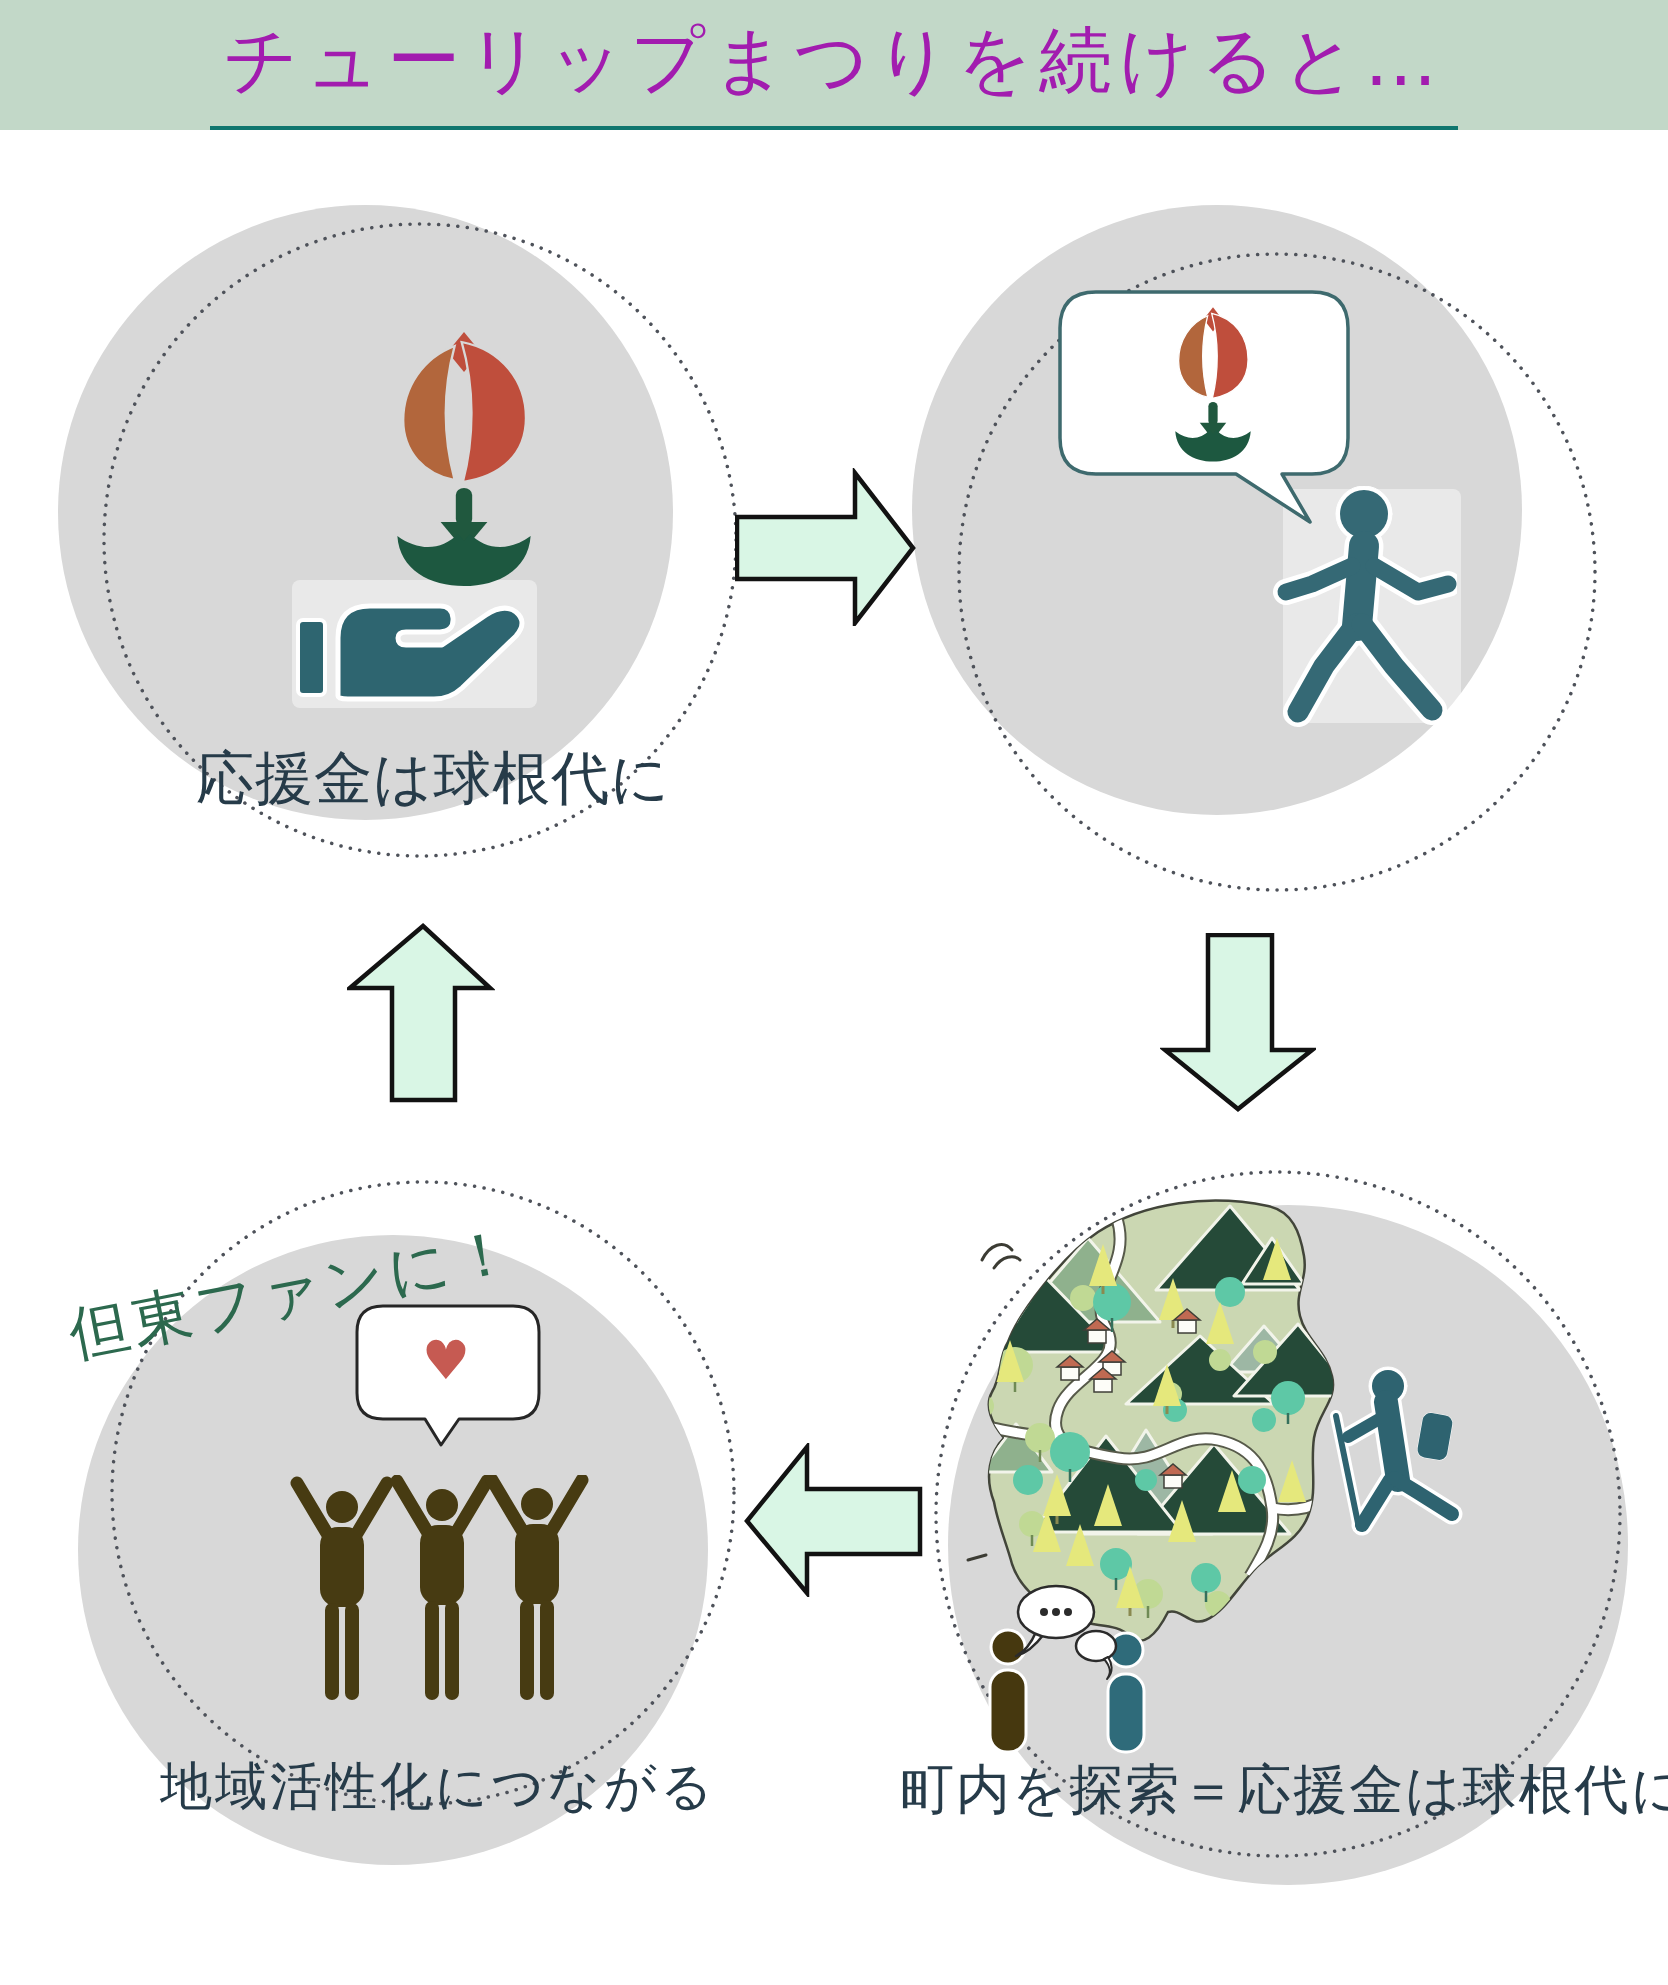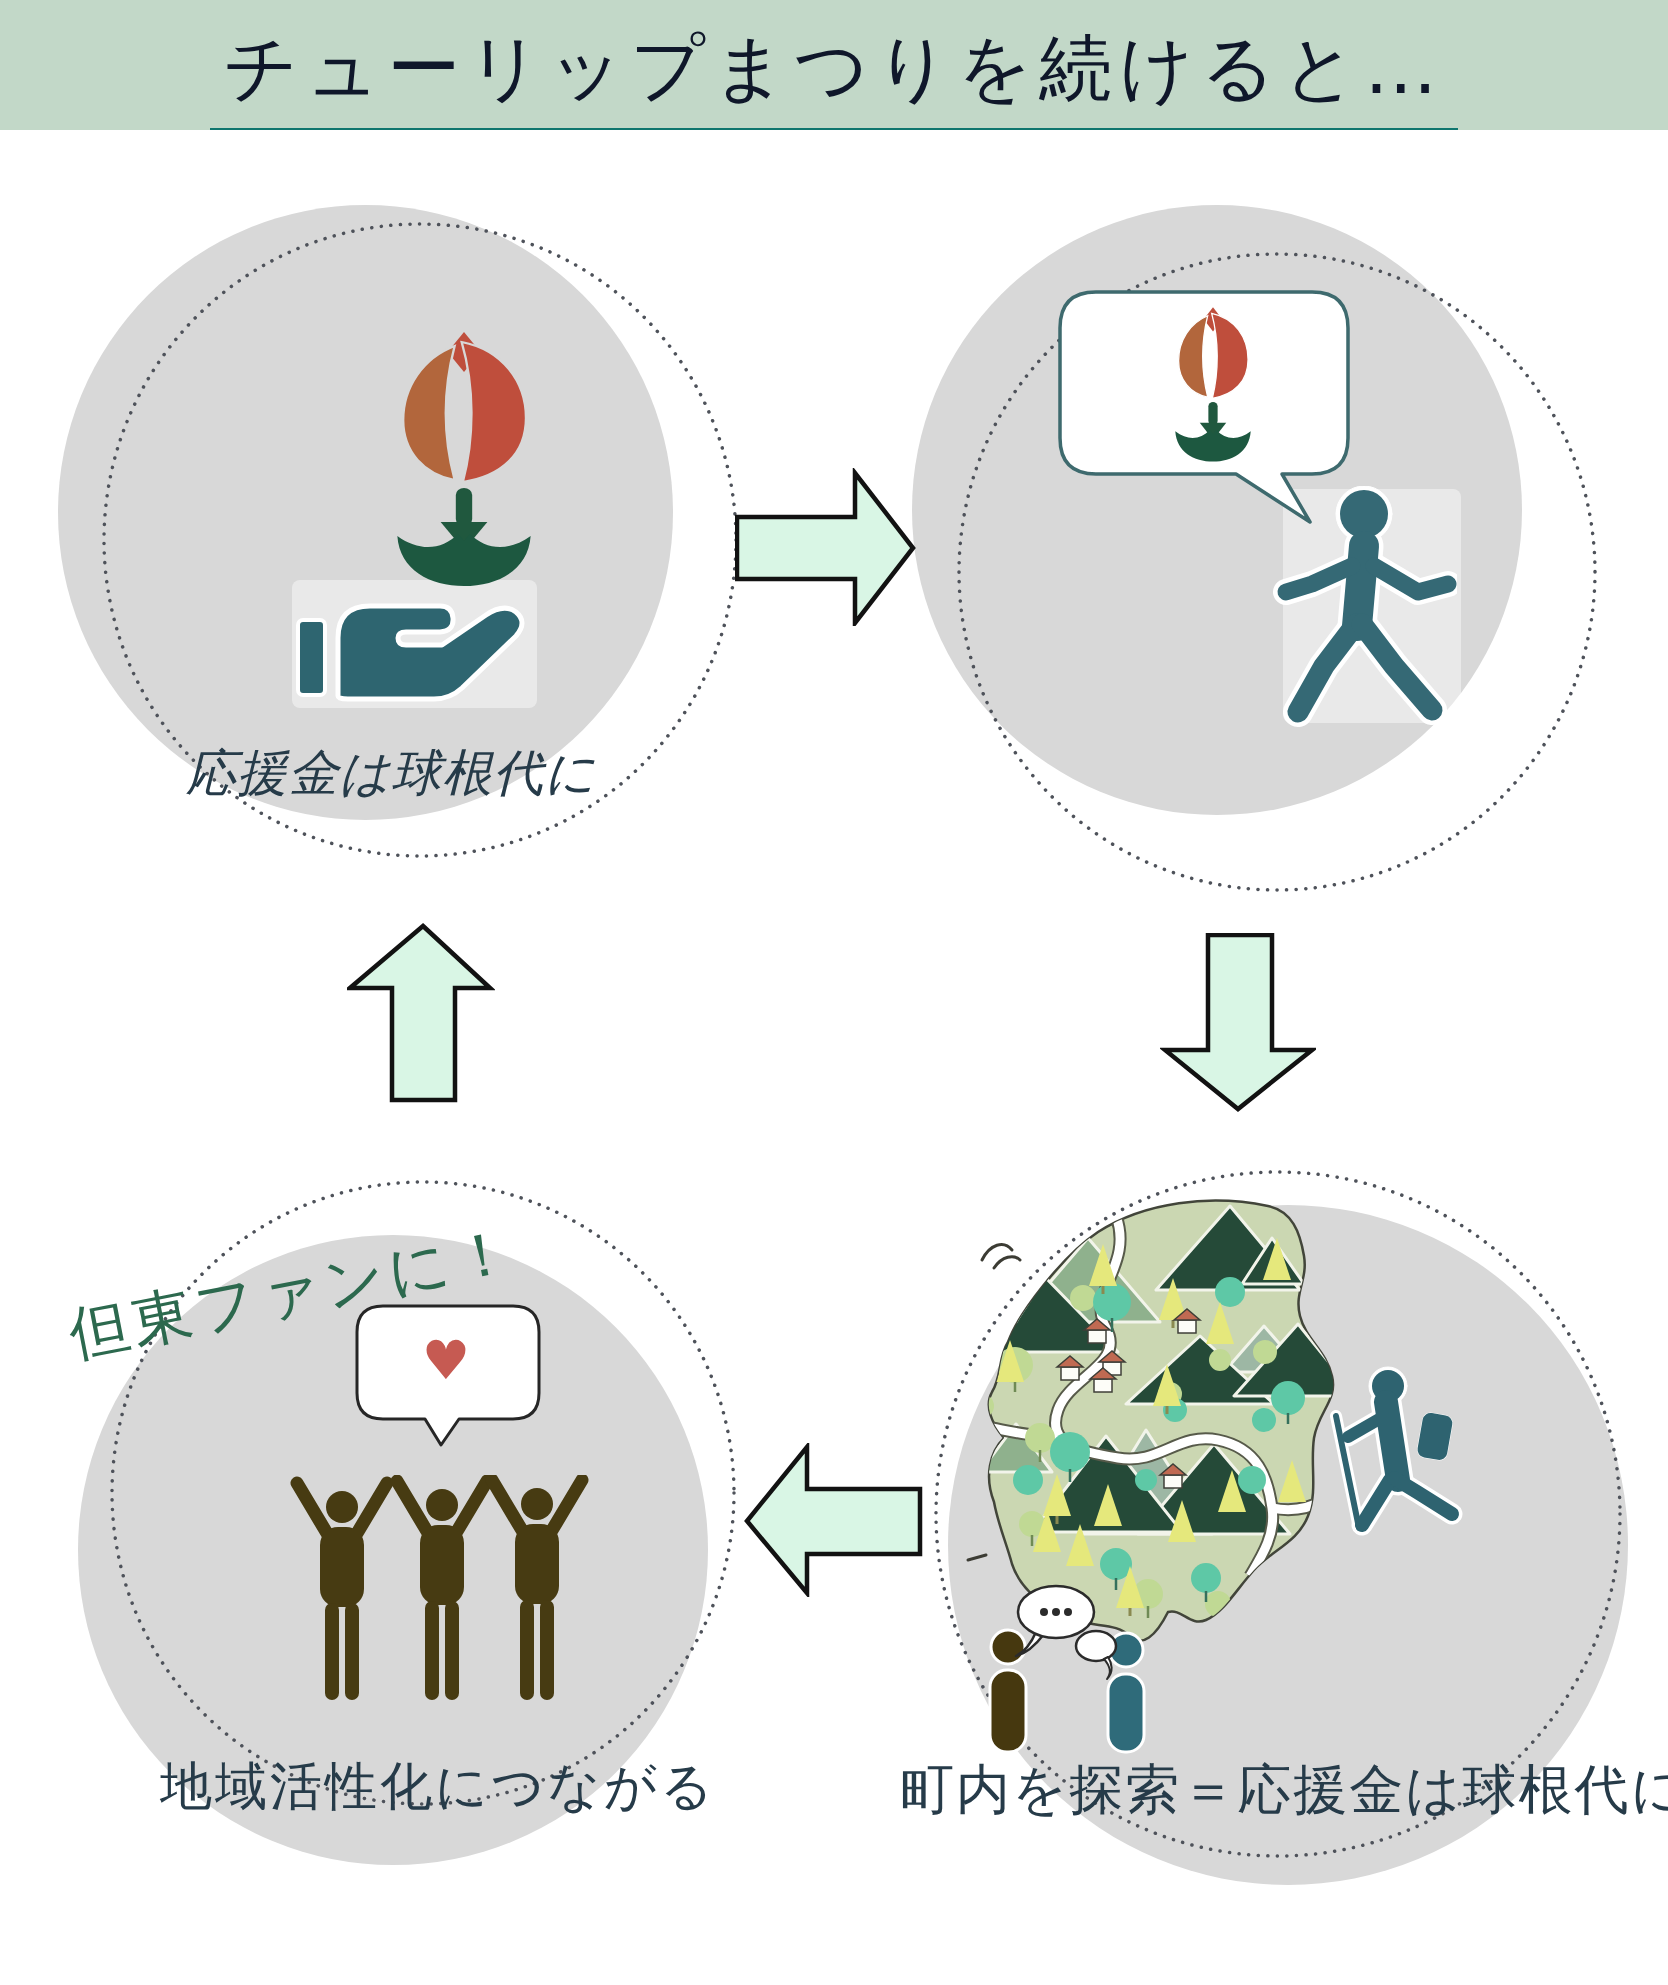--- a/index.html
+++ b/index.html
@@ -2,27 +2,27 @@
 <html><head>
 <meta charset="utf-8">
 <style>
   html,body{margin:0;padding:0;background:#ffffff;}
   #stage{position:relative;width:1668px;height:1985px;background:#ffffff;overflow:hidden;
          font-family:"DejaVu Sans","Liberation Sans",sans-serif;}
   .abs{position:absolute;}
   
   #banner{left:0;top:0;width:1668px;height:130px;background:#c2d8c8;
           display:flex;align-items:flex-end;justify-content:center;}
-  #title{font-size:73px;letter-spacing:7px;color:#0f172a;font-weight:500;
-         border-bottom:2px solid #0f766e;padding:0 14px 20px 14px;line-height:1.1;white-space:nowrap;}
+  #title{font-size:73px;letter-spacing:7px;color:#a21caf;font-weight:500;
+         border-bottom:4px solid #0f766e;padding:0 14px 26px 14px;line-height:1.1;white-space:nowrap;}
   
   .gcircle{border-radius:50%;background:#d8d8d8;}
   
   .steplabel{color:#263b49;white-space:nowrap;font-weight:400;}
-  #label-support{left:186px;top:740px;font-size:50px;letter-spacing:1px;font-style:italic;}
+  #label-support{left:196px;top:740px;font-size:58px;letter-spacing:1px;}
   #label-visit{left:886px;top:752px;font-size:52px;letter-spacing:3px;}
   #label-explore{left:900px;top:1754px;font-size:54px;letter-spacing:2px;}
   #label-revitalize{left:160px;top:1752px;font-size:52px;letter-spacing:3px;}
   #badge-fan{left:70px;top:1296px;font-size:60px;letter-spacing:4px;color:#2c694e;font-weight:500;
              transform:rotate(-11deg);transform-origin:0 50%;white-space:nowrap;}
   .whitepatch{background:rgba(255,255,255,0.45);border-radius:8px;}
   #heart-box{left:357px;top:1306px;width:178px;height:108px;display:flex;align-items:center;justify-content:center;
              font-size:54px;color:#c65a52;}
 </style>
 </head>

